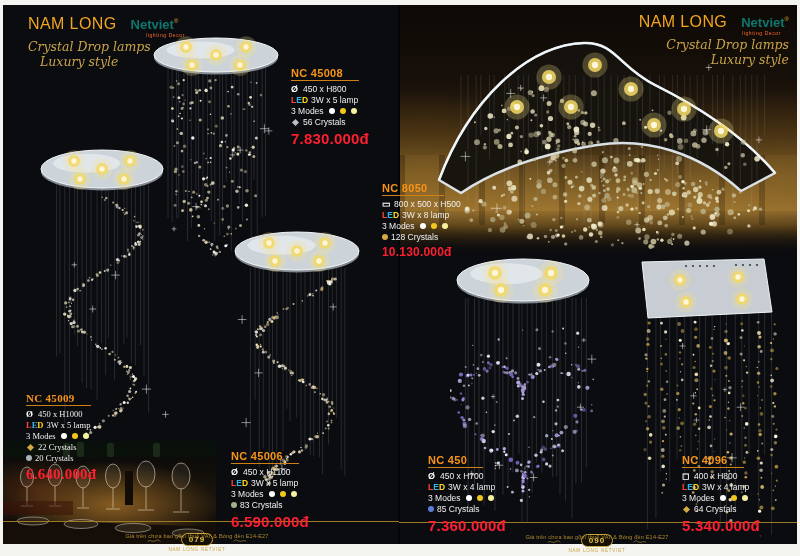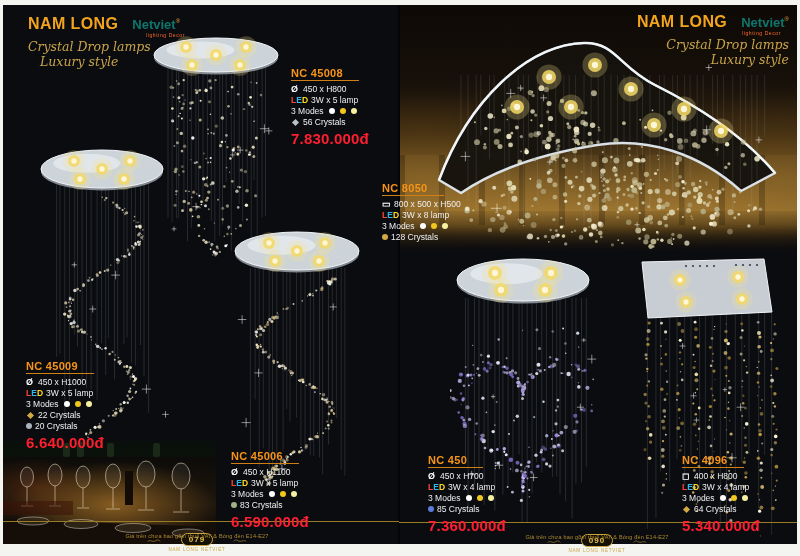--- a/index.html
+++ b/index.html
@@ -26,21 +26,21 @@
     background:
       radial-gradient(70% 60% at 52% 62%, rgba(220,150,50,.55), rgba(0,0,0,0) 70%),
       radial-gradient(40% 40% at 15% 45%, rgba(140,60,20,.35), rgba(0,0,0,0) 70%),
       linear-gradient(180deg,#07080a 0%,#14100a 35%,#1d150c 62%,#0d0906 100%);}
 
   
   .logo{position:absolute;z-index:40;}
   .logo-left{left:28px;top:15px;}
   .logo-right{left:597px;top:13px;width:192px;text-align:right;}
   .logo-line1{white-space:nowrap;}
-  .brand-name{font-size:16px;font-weight:bold;color:#f2a41f;letter-spacing:.4px;}
+  .brand-name{font-size:16px;font-weight:normal;color:#f2a41f;letter-spacing:.4px;}
   .brand-suffix{font-size:13px;font-weight:bold;color:#0f766e;margin-left:14px;}
   .brand-reg{font-size:6px;color:#f0a83b;vertical-align:super;}
   .logo-sub{font-size:5px;color:#ff6a2a;letter-spacing:.6px;margin-top:-1px;}
   .logo-left .logo-sub{margin-left:118px;}
   .logo-right .logo-sub{margin-right:8px;}
   .tagline{font-family:"DejaVu Serif",serif;font-style:italic;font-size:12.5px;line-height:13px;color:#c9a44a;margin-top:2px;}
   .tag2-left{margin-left:12px;}
 
   
   .pblock{position:absolute;z-index:30;width:118px;}
@@ -1875,21 +1875,21 @@
         <span class="dot d2"></span>
         <span class="dot d3"></span>
       </div>
     <div class="spec">
         <span class="ci ci-diamond c-grey"></span>
         <span>56 Crystals</span>
       </div>
     <div class="price">7.830.000đ</div>
   </div>
 
-  <div class="pblock" style="left:26px;top:356px;">
+  <div class="pblock" style="left:26px;top:388px;font-family:Liberation Serif, serif;">
     <div class="pcode">NC 45009</div>
     <div class="spec">
         <span class="sg">Ø</span>
         <span>450 x H1000</span>
       </div>
     <div class="spec">
         <span class="lL">L</span>
         <span class="lE" style="margin-left:-3px">E</span>
         <span class="lD" style="margin-left:-3px">D</span>
         <span>3W x 5  lamp</span>
@@ -1951,20 +1951,21 @@
     <div class="spec">
         <span>3 Modes</span>
         <span class="dot d1"></span>
         <span class="dot d2"></span>
         <span class="dot d3"></span>
       </div>
     <div class="spec">
         <span class="ci ci-ball c-gold"></span>
         <span>128 Crystals</span>
       </div>
+    <div class="price" style="font-size:12px">10.130.000đ</div>
   </div>
 
   <div class="pblock" style="left:428px;top:450px;">
     <div class="pcode">NC 450</div>
     <div class="spec">
         <span class="sg">Ø</span>
         <span>450 x H700</span>
       </div>
     <div class="spec">
         <span class="lL">L</span>

